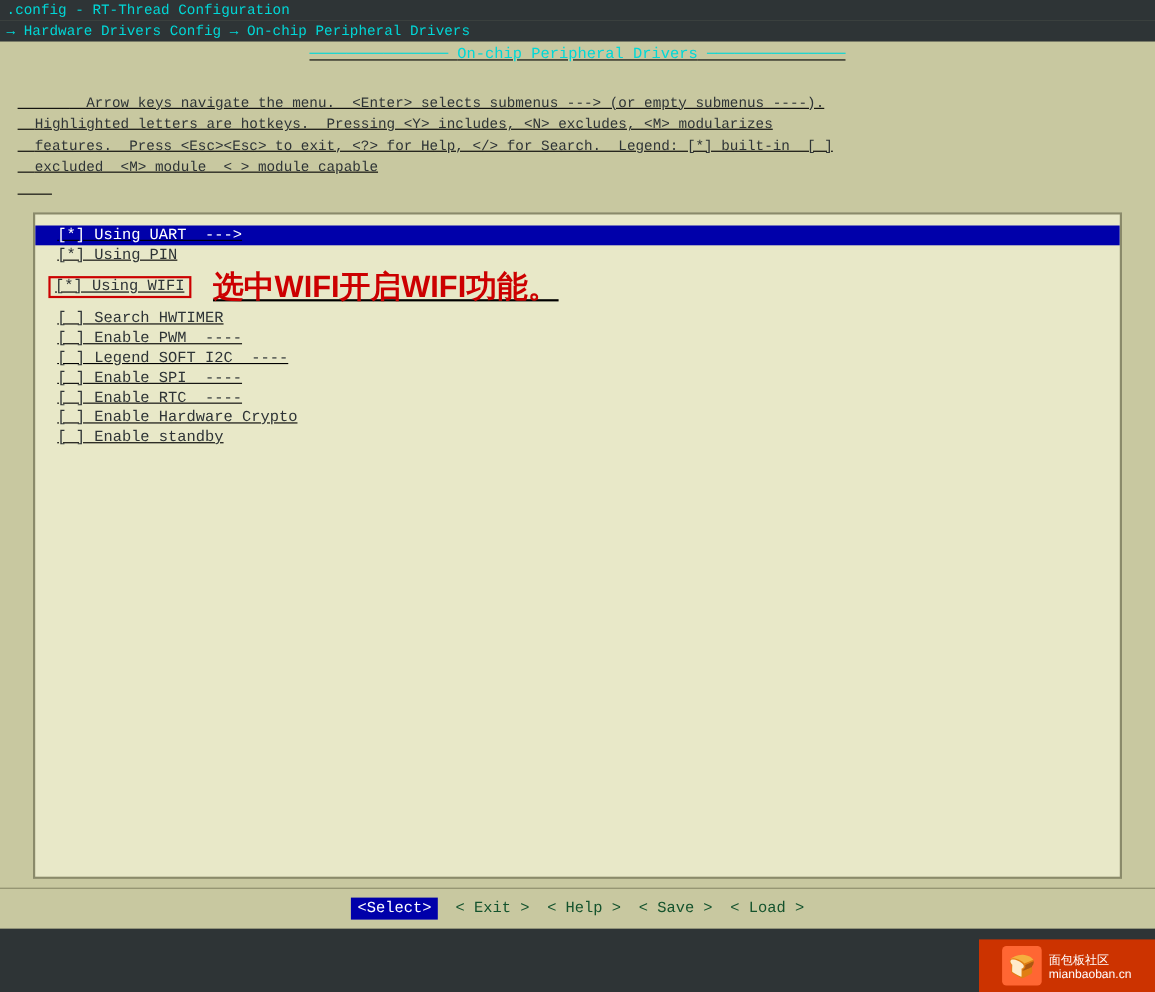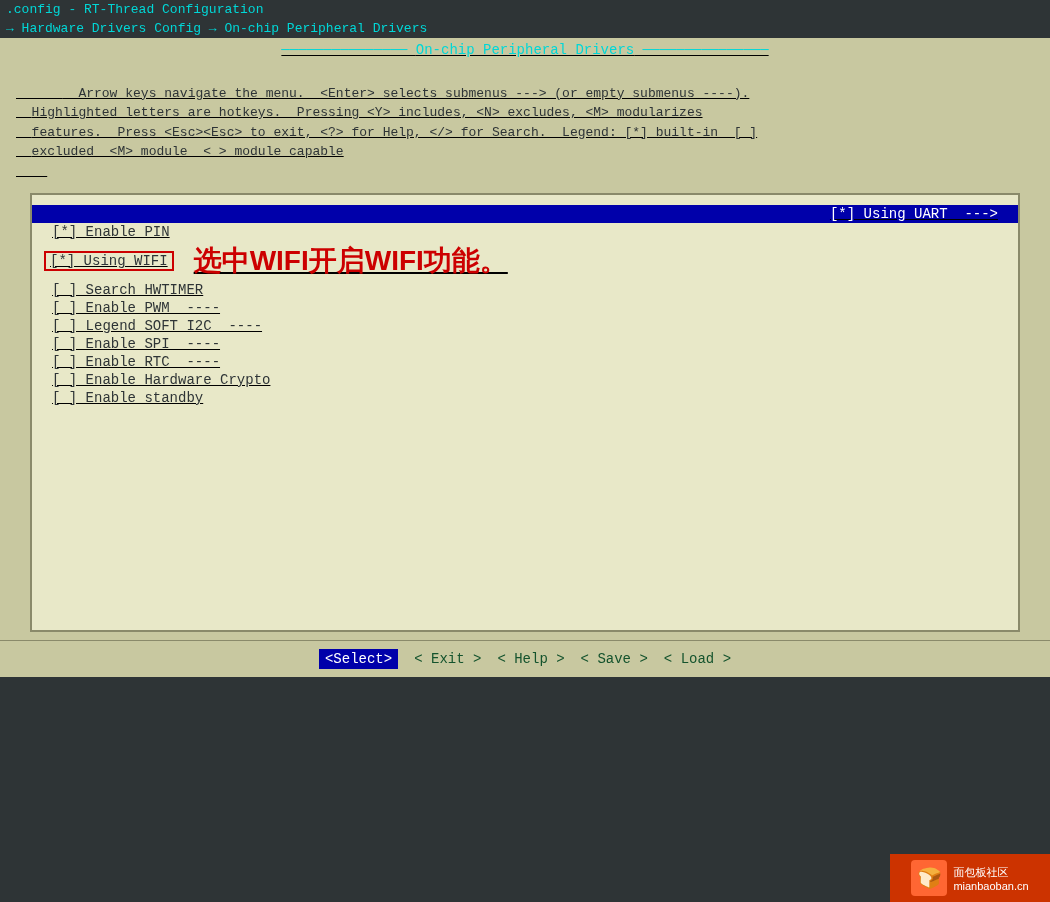--- a/index.html
+++ b/index.html
@@ -8,21 +8,21 @@
       height: 902px;
       background-color: #2e3436;
       font-family: 'Courier New', Courier, monospace;
       font-size: 14px;
       overflow: hidden;
       position: relative;
     }
 
     #terminal {
       width: 1050px;
-      height: 677px;
+      height: 844px;
       background-color: #c8c8a0;
       display: flex;
       flex-direction: column;
     }
 
     #title-bar {
       background-color: #2e3436;
       color: #00d7d7;
       font-size: 13px;
       padding: 2px 6px;
@@ -75,21 +75,20 @@
       padding: 1px 20px;
       color: #2e3436;
       font-size: 14px;
       white-space: pre;
       cursor: pointer;
     }
 
     .menu-item.selected-highlight {
       background-color: #0000aa;
       color: #ffffff;
-      text-align: right;
     }
 
     #bottom-bar {
       background-color: #c8c8a0;
       display: flex;
       justify-content: center;
       align-items: center;
       gap: 16px;
       padding: 8px 0;
       border-top: 1px solid #8a8a6a;
@@ -156,21 +155,21 @@
     <div id="help-text">
       <span>  Arrow keys navigate the menu.  &lt;Enter&gt; selects submenus ---&gt; (or empty submenus ----).</span>
 <span>  Highlighted letters are hotkeys.  Pressing &lt;Y&gt; includes, &lt;N&gt; excludes, &lt;M&gt; modularizes</span>
 <span>  features.  Press &lt;Esc&gt;&lt;Esc&gt; to exit, &lt;?&gt; for Help, &lt;/&gt; for Search.  Legend: [*] built-in  [ ]</span>
 <span>  excluded  &lt;M&gt; module  &lt; &gt; module capable</span>
     </div>
 
     <div id="menu-box">
 
     <div class="menu-item selected-highlight">[*] Using UART  ---&gt;</div>
-        <div class="menu-item">[*] Enable PIN</div>
+        <div class="menu-item">[*] Using PIN</div>
         <div style="position: relative; display: flex; align-items: center; padding: 1px 12px;">
           <span style="border: 2px solid rgb(204, 0, 0); display: inline-block; padding: 0px 4px; color: rgb(46, 52, 54); background-color: rgb(232, 232, 200); font-family: &quot;Courier New&quot;, monospace; font-size: 14px; white-space: pre;">[*] Using WIFI</span>
           <span style="margin-left: 20px; font-size: 28px; font-weight: bold; color: rgb(204, 0, 0); font-family: &quot;Microsoft YaHei&quot;, SimHei, sans-serif; white-space: nowrap;">选中WIFI开启WIFI功能。</span>
         </div>
         <div class="menu-item">[ ] Search HWTIMER</div>
         <div class="menu-item">[ ] Enable PWM  ----</div>
         <div class="menu-item">[ ] Legend SOFT I2C  ----</div>
         <div class="menu-item">[ ] Enable SPI  ----</div>
         <div class="menu-item">[ ] Enable RTC  ----</div>
         <div class="menu-item">[ ] Enable Hardware Crypto</div>

